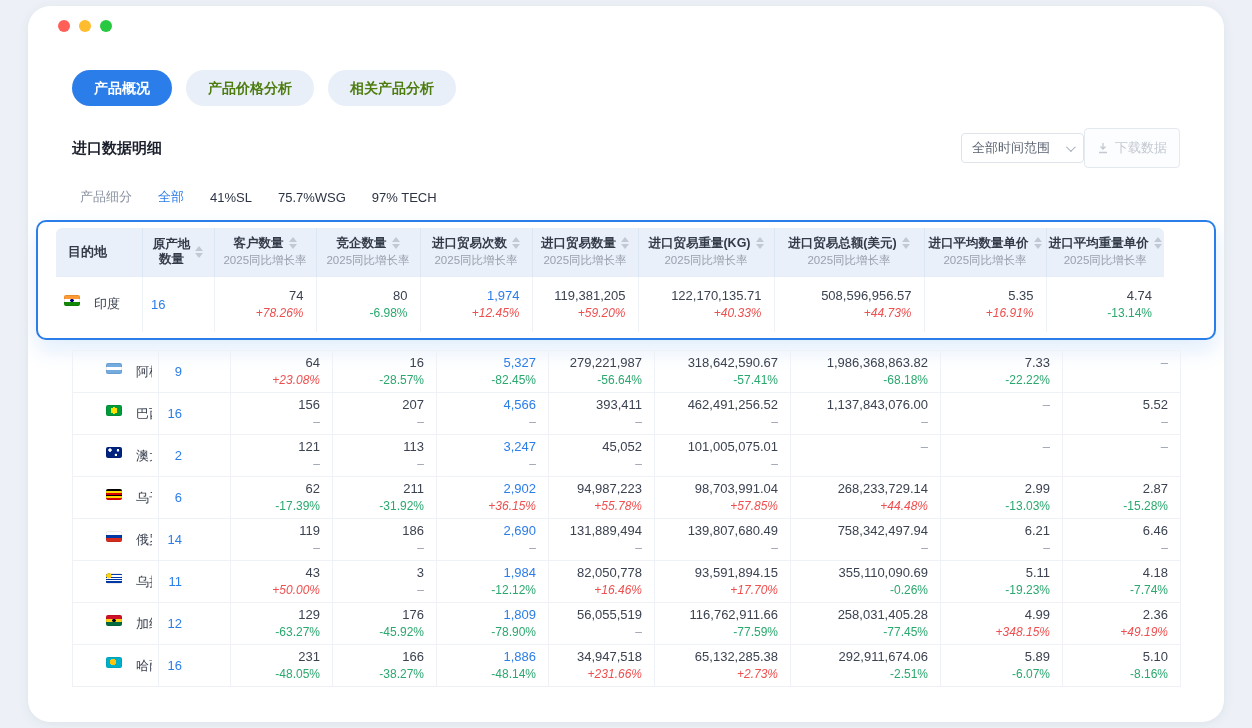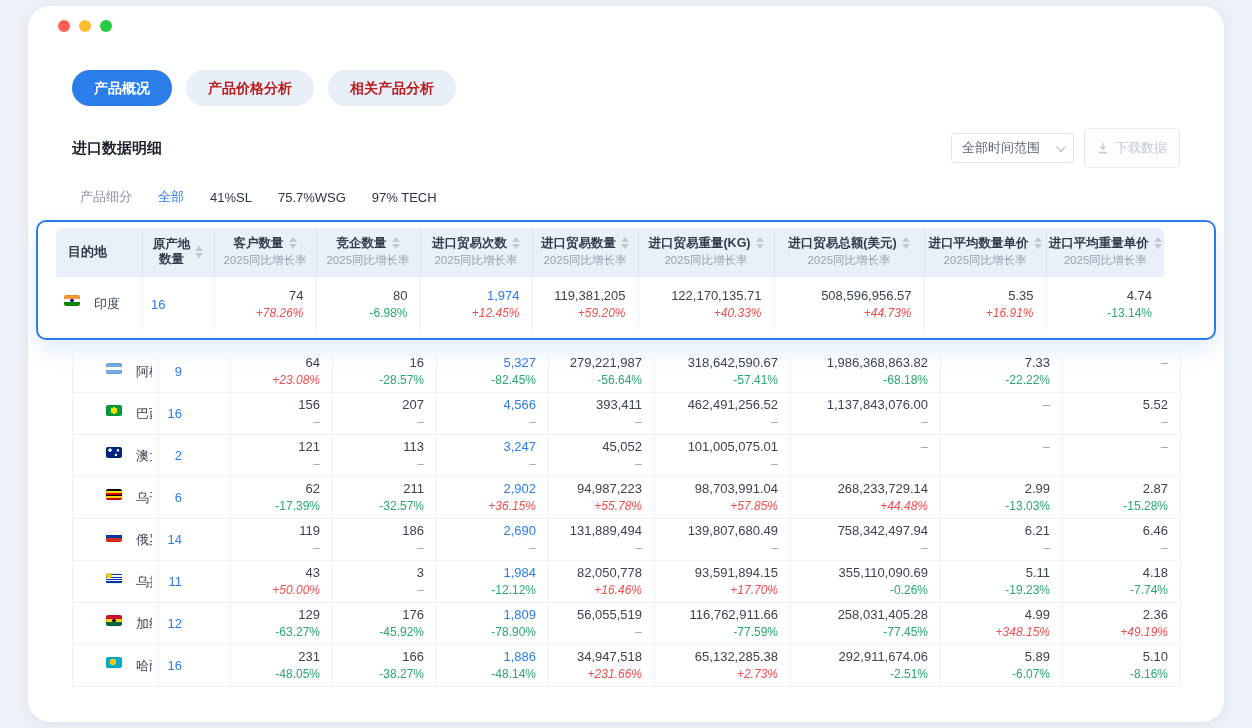--- a/index.html
+++ b/index.html
@@ -20,29 +20,29 @@
   .dot.red { background:#ff5f57; }
   .dot.yellow { background:#febc2e; }
   .dot.green { background:#28c840; }
 
   .content { padding:64px 44px 0 44px; }
 
   
   .tabs { display:flex; gap:14px; }
   .tab {
     height:36px; padding:0 22px; border:none; border-radius:18px;
-    background:#e9eff8; color:#b91c1c; font-size:14px; font-weight:600;
+    background:#e9eff8; color:#4d7c0f; font-size:14px; font-weight:600;
     font-family:inherit; cursor:pointer; line-height:36px;
   }
   .tab.active { background:var(--accent,#2e7ef5); color:#fff; }
 
   
   .section-row { display:flex; justify-content:space-between; align-items:center; margin-top:22px; }
   .section-title { font-size:15px; font-weight:700; color:#1a1f2b; }
-  .controls { display:flex; gap:10px; align-items:center; }
+  .controls { display:flex; align-items:center; }
   .select {
     height:30px; border:1px solid #dfe3ea; border-radius:4px; background:#fff;
     display:flex; align-items:center; gap:16px; padding:0 10px;
     font-size:13px; color:#5d6573; cursor:pointer;
   }
   .chev { width:7px; height:7px; border-right:1.5px solid #a6adba; border-bottom:1.5px solid #a6adba;
     transform:rotate(45deg) translateY(-2px); }
   .btn-download {
     height:40px; border:1px solid #e4e8ef; border-radius:4px; background:#fcfdfe;
     color:#c3c9d2; font-size:13px; font-family:inherit;
@@ -488,21 +488,21 @@
                   <span class="cname">乌干达</span>
                 </div>
               </td>
               <td class="origin-td"><span class="val link">6</span></td>
               <td class="num">
                 <div class="val">62</div>
                 <div class="growth neg">-17.39%</div>
               </td>
               <td class="num">
                 <div class="val">211</div>
-                <div class="growth neg">-32.57%</div>
+                <div class="growth neg">-31.92%</div>
               </td>
               <td class="num">
                 <div class="val link">2,902</div>
                 <div class="growth pos">+36.15%</div>
               </td>
               <td class="num">
                 <div class="val">94,987,223</div>
                 <div class="growth pos">+55.78%</div>
               </td>
               <td class="num">

